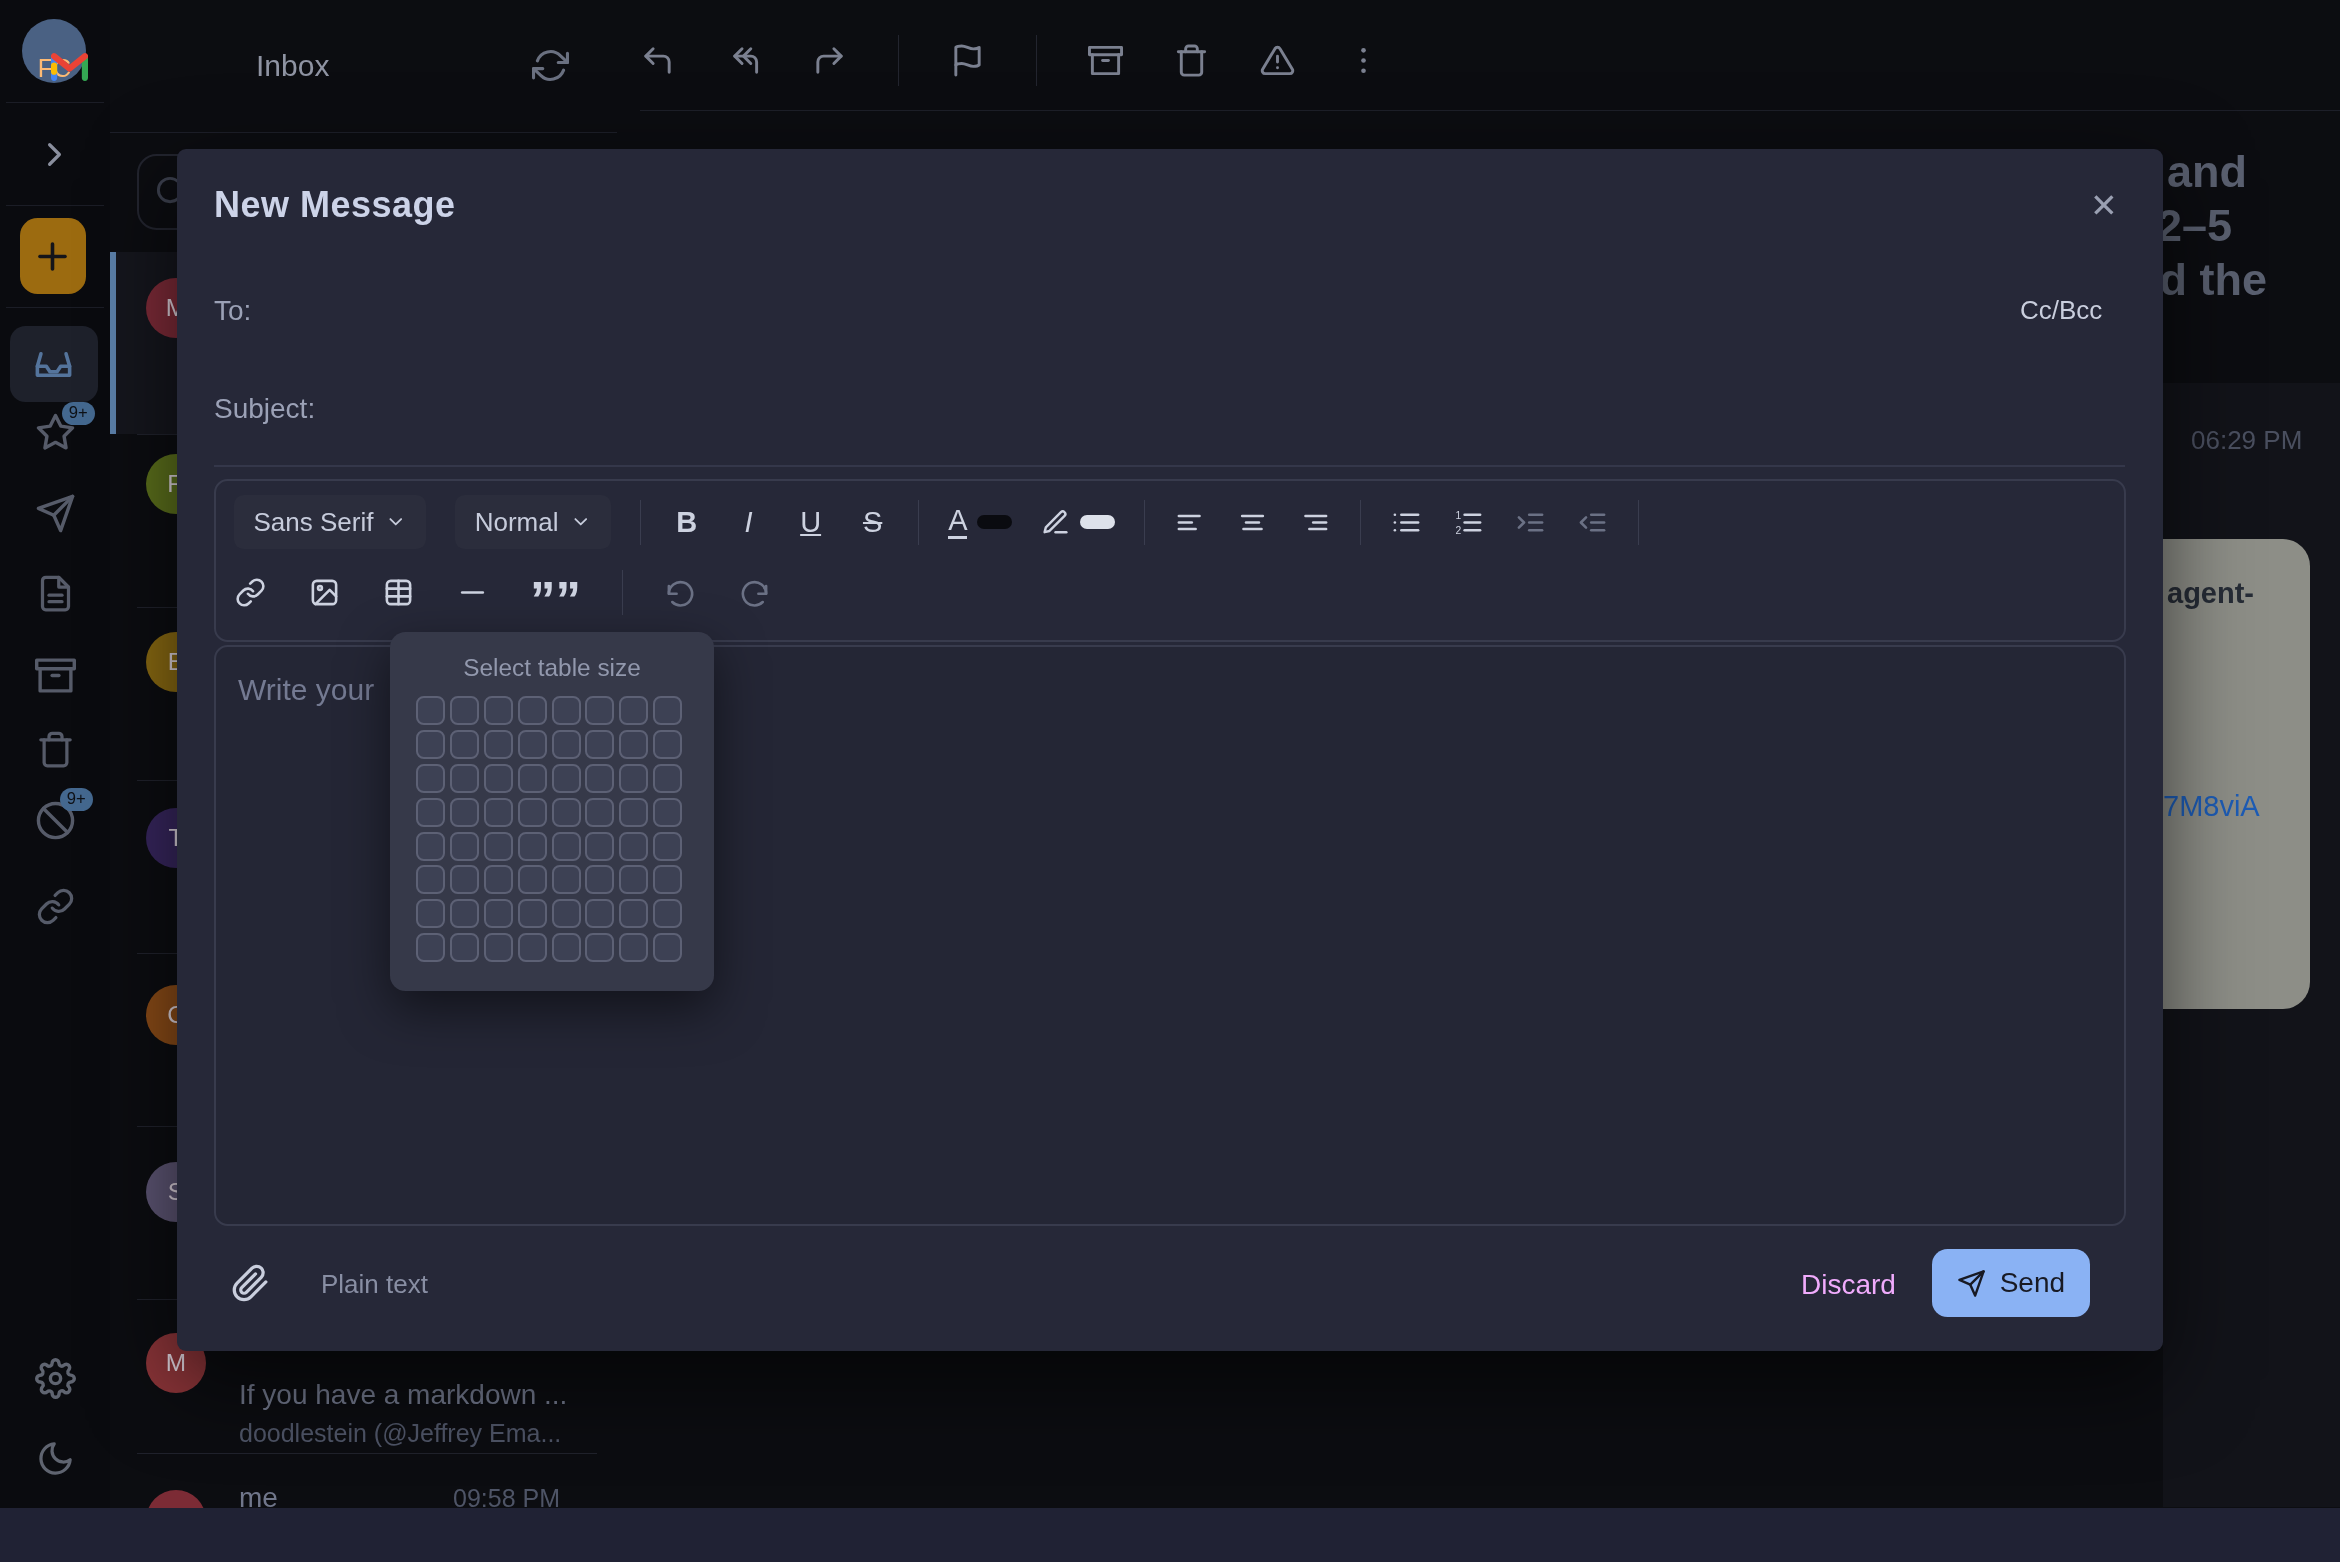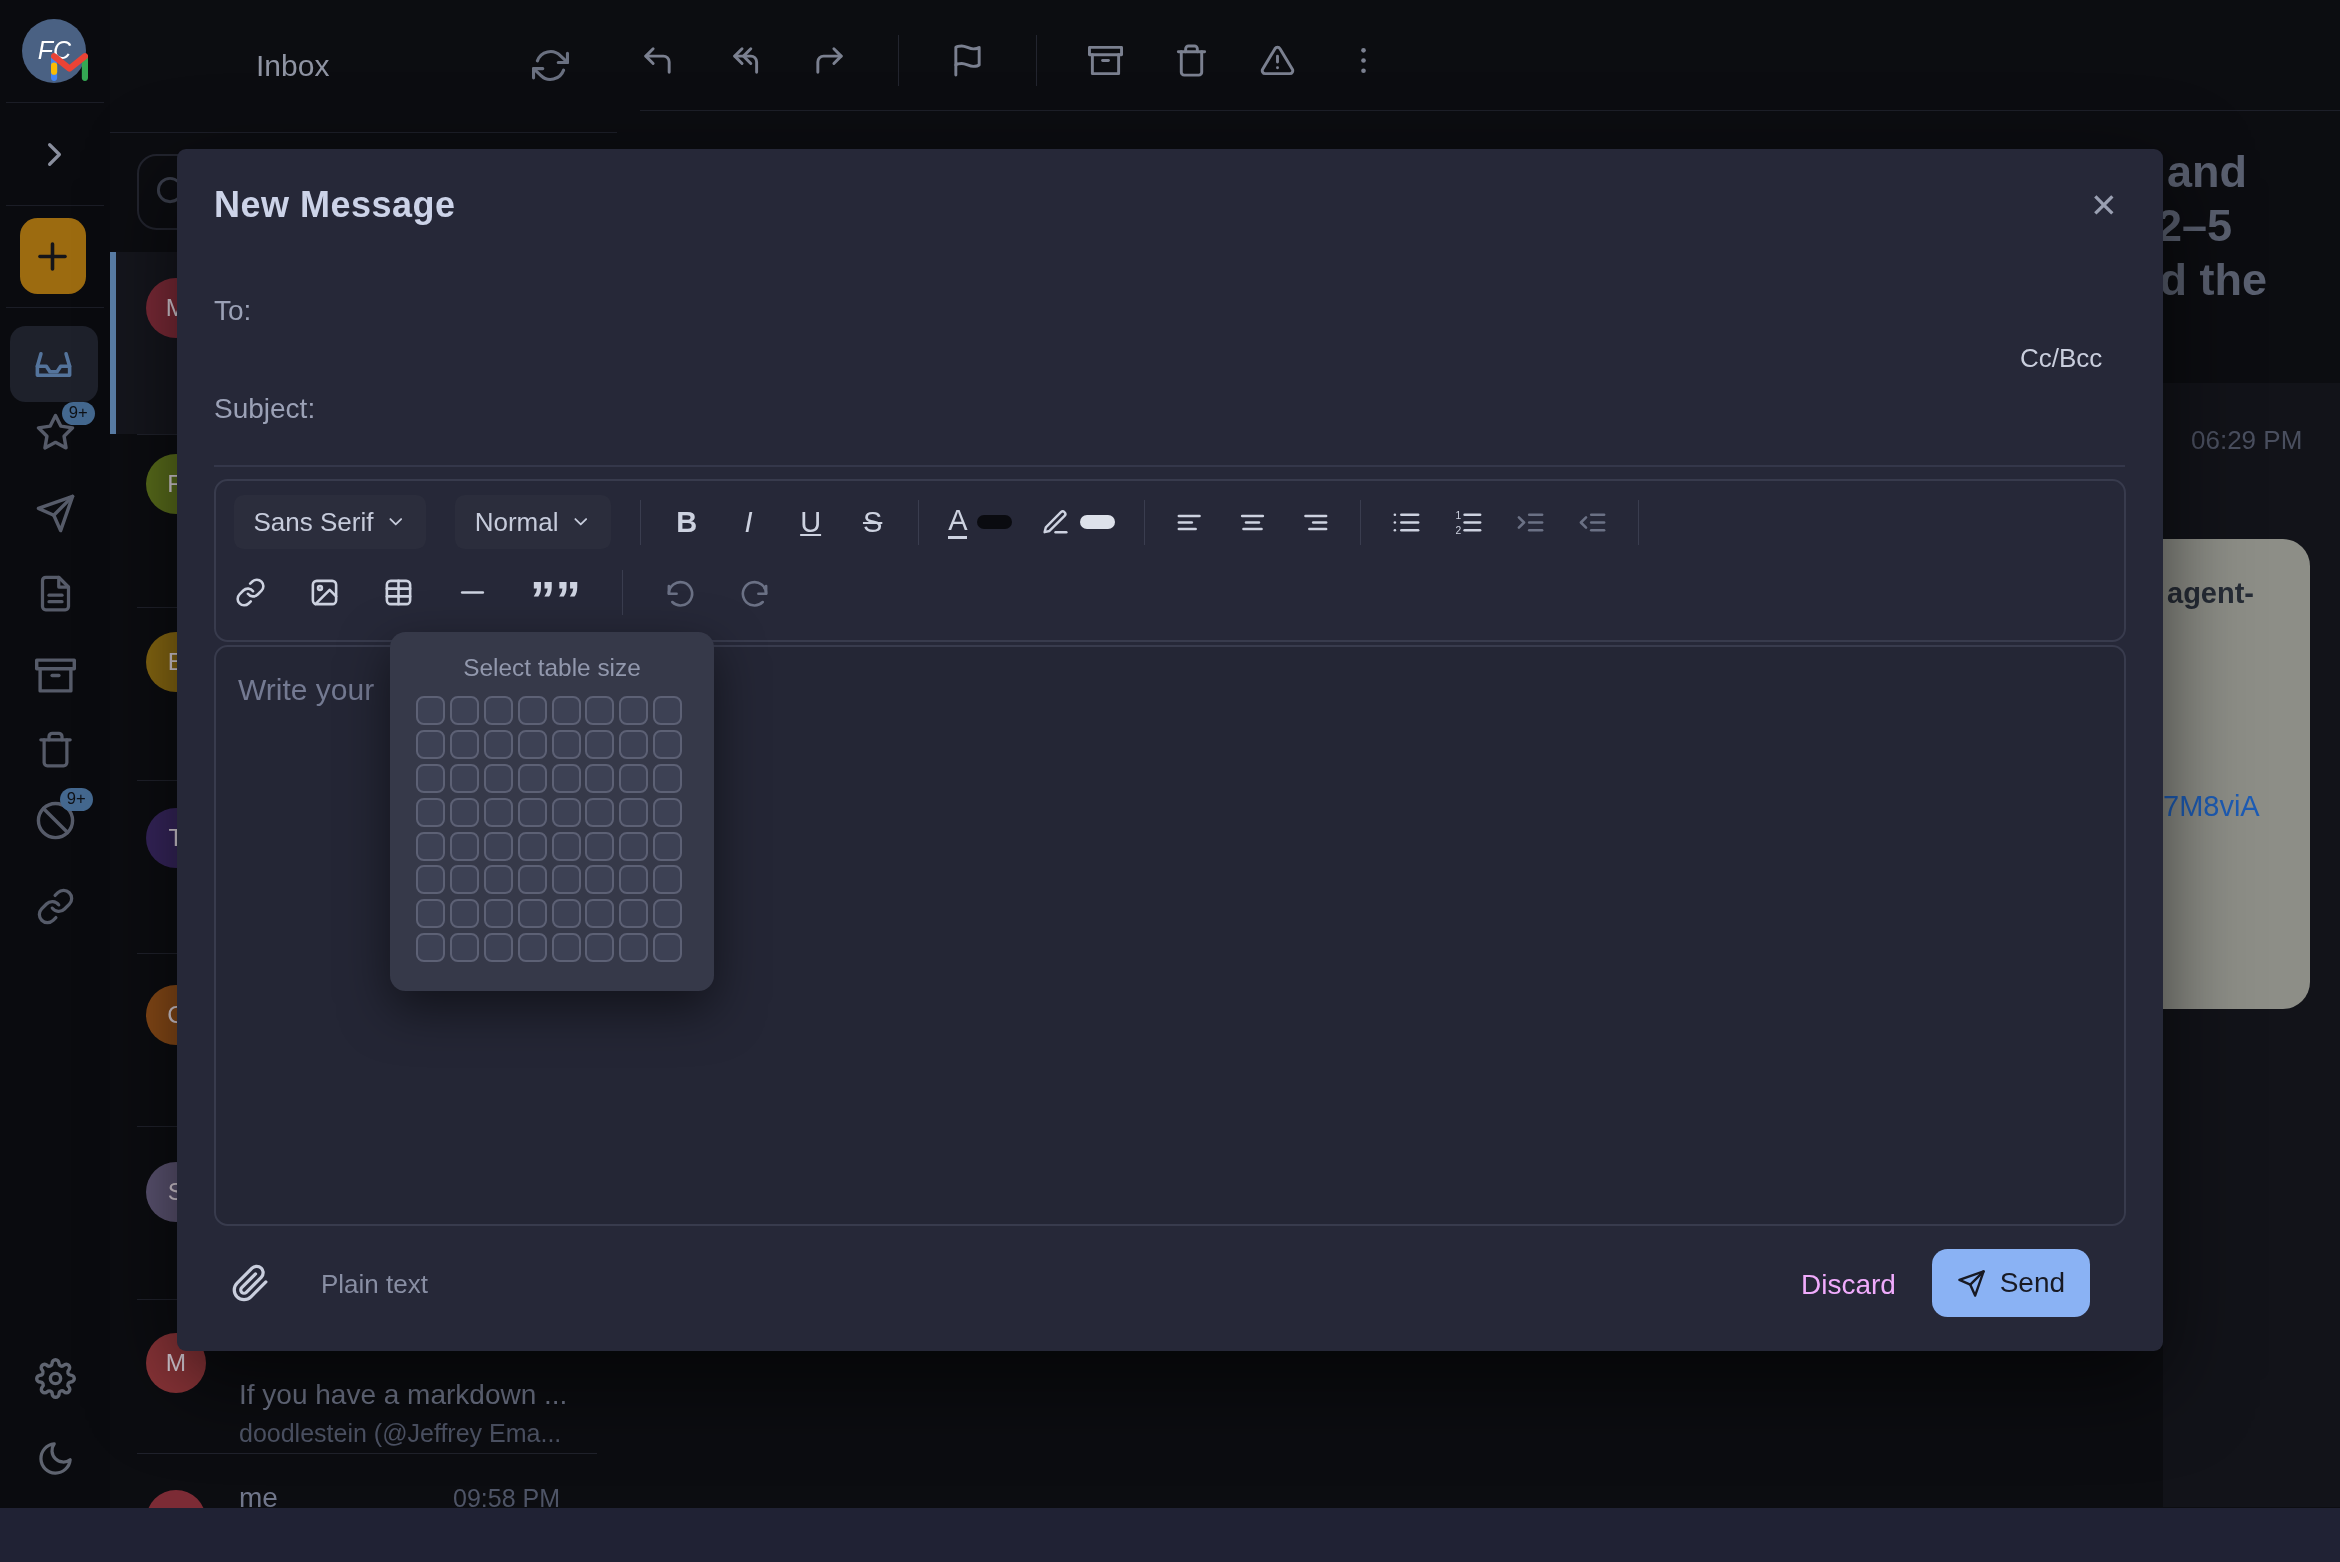--- a/index.html
+++ b/index.html
@@ -5,21 +5,21 @@
   html,body{margin:0;padding:0;background:#000;}
   #stage{position:relative;width:2341px;height:1562px;overflow:hidden;
          background:#0c0d11;font-family:"Liberation Sans",sans-serif;
          -webkit-font-smoothing:antialiased;}
   .abs{position:absolute;}
   svg.ic{fill:none;stroke:currentColor;stroke-width:2;stroke-linecap:round;stroke-linejoin:round;display:block;}
   
   #sidebar{left:0;top:0;width:110px;height:1562px;background:#0a0b0f;border-right:1px solid #17181f;}
   .sb-div{left:5.9px;width:98px;height:1px;background:#1b1d26;}
   #fc-avatar{left:22.4px;top:18.5px;width:64px;height:64px;border-radius:50%;background:#4a6183;
-             display:flex;align-items:center;justify-content:center;color:#ffffff;font-size:25px;font-style:italic;}
+             display:flex;align-items:flex-end;justify-content:center;color:#fdba74;font-size:25px;}
   #gmail-badge{left:51px;top:49px;width:37px;height:33px;}
   #collapse-btn{left:35px;top:135px;color:#8a8f9e;}
   #compose-btn{left:19.5px;top:218px;width:66px;height:76px;border-radius:17.6px;background:#9c6b10;
                display:flex;align-items:center;justify-content:center;color:#14151a;}
   #inbox-item{left:9.8px;top:326px;width:88px;height:76px;border-radius:15.6px;background:#1e212b;
               display:flex;align-items:center;justify-content:center;color:#54749c;}
   .sb-ic{left:35px;width:41px;height:41px;color:#565b69;display:flex;align-items:center;justify-content:center;}
   .badge{position:absolute;background:#44688f;color:#0e1116;border-radius:15.6px;font-size:16.6px;
          padding:2.9px 6.8px;line-height:1;}
   
@@ -49,21 +49,21 @@
   #bottom-bar{left:0;top:1508px;width:2341px;height:55px;background:#202234;}
   
   #modal{left:177px;top:149px;width:1986px;height:1202px;background:#262838;border-radius:9px;
          box-shadow:0 29px 88px rgba(0,0,0,.6);}
   #modal-title{left:37px;top:35px;font-size:36px;font-weight:700;color:#ccd3e8;letter-spacing:0.5px;}
   #modal-close{left:1913px;top:37px;font-size:33px;color:#9aa0b2;cursor:pointer;}
   .fld-label{position:absolute;left:37px;font-size:28px;color:#9ba1b6;}
   .fld-box{position:absolute;left:149px;background:#1c1e2c;border:2px solid #3a3d4f;border-radius:13.7px;
            font-size:27px;color:#b4bac9;font-family:"Liberation Sans",sans-serif;padding:0 27px;outline:none;}
   .fld-box::placeholder{color:#646a80;}
-  #ccbcc{left:1843px;top:146px;font-size:26px;color:#c9cedd;cursor:pointer;margin-top:48px;}
+  #ccbcc{left:1843px;top:146px;font-size:26px;color:#c9cedd;cursor:pointer;}
   #compose-div1{left:37px;top:316px;width:1911px;height:2px;background:#34374a;}
   #fmt-box{left:37px;top:330px;width:1908px;height:159px;border:2px solid #383b4d;border-radius:13.7px;}
   #fmt-row1{left:57px;top:343px;height:60px;display:flex;align-items:center;gap:29px;color:#cdd2e0;}
   #fmt-row2{left:57px;top:414px;height:59px;display:flex;align-items:center;gap:41px;color:#cdd2e0;}
   .pill{display:flex;align-items:center;gap:11.7px;background:#2b2d3c;border-radius:9.8px;
         padding:11.7px 19.5px;font-size:26px;color:#c6cbdb;cursor:pointer;}
   .fmt-sep{width:1px;height:45px;background:#3a3d4f;}
   .fmt-btn{display:flex;align-items:center;justify-content:center;cursor:pointer;min-width:33px;}
   .glyph{font-size:29px;color:#cdd2e0;}
   .dim{color:#6b7185;}

